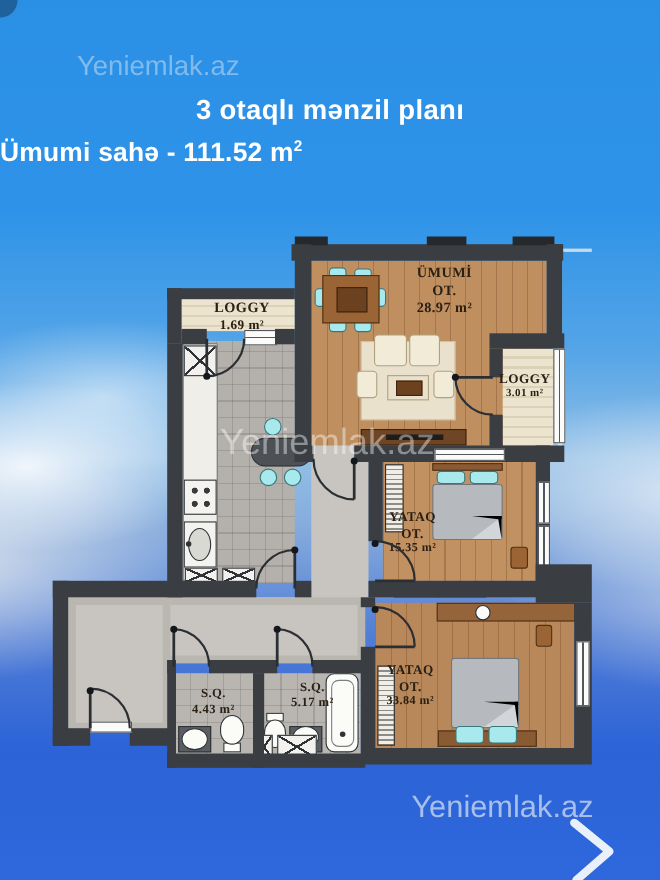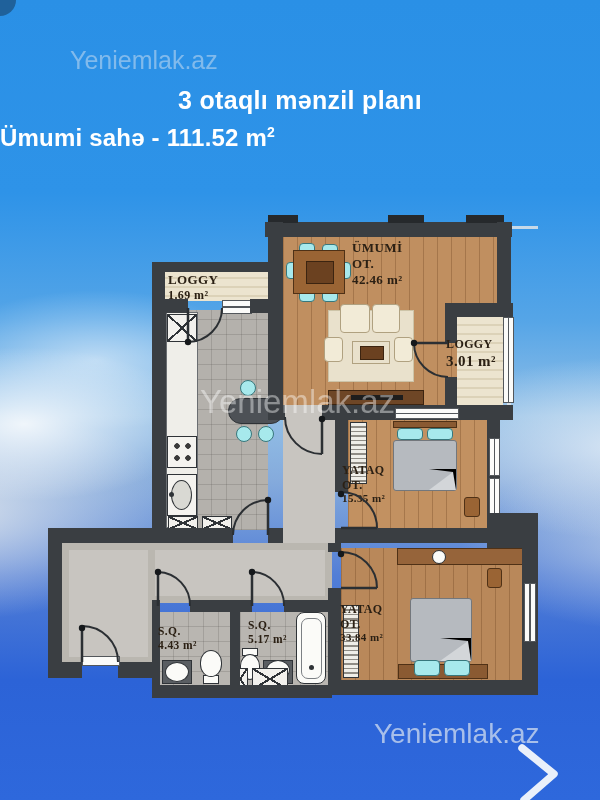--- a/index.html
+++ b/index.html
@@ -32,21 +32,21 @@
     border:1.5px solid #2f3337;box-sizing:border-box;}
   .counter{position:absolute;background:#efeee9;border:1px solid #6a6e72;box-sizing:border-box;}
   .cyan{position:absolute;background:#a7e9ec;border:1.5px solid #37777c;box-sizing:border-box;border-radius:4px;}
   .soft{position:absolute;background:#f2ebd7;border:1.5px solid #b0a180;box-sizing:border-box;border-radius:4px;}
   .dark-wood{position:absolute;background:#6e4626;border:1px solid #3c2410;box-sizing:border-box;}
   .toilet{position:absolute;}
   .toilet .tank{position:absolute;left:12%;top:0;width:76%;height:26%;background:#fbfbf8;border:1.5px solid #2f3337;box-sizing:border-box;}
   .toilet .bowl{position:absolute;left:0;top:20%;width:100%;height:80%;background:#fbfbf8;border:1.5px solid #2f3337;box-sizing:border-box;border-radius:50%/46%;}
   .flip{transform:scaleY(-1);}
   .sink{position:absolute;background:#fbfbf8;border:1.5px solid #2f3337;border-radius:50%;box-sizing:border-box;}
-  .label{position:absolute;color:#2b2014;font-family:"Liberation Serif","DejaVu Serif",serif;font-weight:bold;line-height:1.22;letter-spacing:.4px;}
+  .label{position:absolute;text-align:center;color:#2b2014;font-family:"Liberation Serif","DejaVu Serif",serif;font-weight:bold;line-height:1.22;letter-spacing:.4px;}
   .wm{position:absolute;font-family:"Liberation Sans",sans-serif;}
   .bed-body{position:absolute;background:#b6babf;border:1.5px solid #73777c;box-sizing:border-box;border-radius:3px;}
   .fold{position:absolute;width:0;height:0;border-style:solid;}
   svg.overlay{position:absolute;left:0;top:0;pointer-events:none;}
 </style>
 </head>
 <body>
 
 <div class="stage">
 
@@ -204,25 +204,25 @@
     <div class="w" style="left:230px;top:612px;width:10px;height:86px;"></div>
     <div class="w" style="left:152px;top:685px;width:180px;height:13px;"></div>
 
     <div class="label" style="left:168px;top:272px;width:104px;font-size:13px;">
       <div>LOGGY</div>
       <div style="font-size:12px;">1.69 m²</div>
     </div>
     <div class="label" style="left:352px;top:240px;width:104px;font-size:13px;">
       <div>ÜMUMİ</div>
       <div>OT.</div>
-      <div>42.46 m²</div>
+      <div>28.97 m²</div>
     </div>
     <div class="label" style="left:446px;top:337px;width:62px;font-size:12px;">
       <div>LOGGY</div>
-      <div style="font-size:15px;">3.01 m²</div>
+      <div style="font-size:10px;">3.01 m²</div>
     </div>
     <div class="label" style="left:342px;top:463px;width:66px;font-size:12px;">
       <div>YATAQ</div>
       <div>OT.</div>
       <div style="font-size:11px;">15.35 m²</div>
     </div>
     <div class="label" style="left:158px;top:624px;width:72px;font-size:11.5px;">
       <div>S.Q.</div>
       <div>4.43 m²</div>
     </div>

